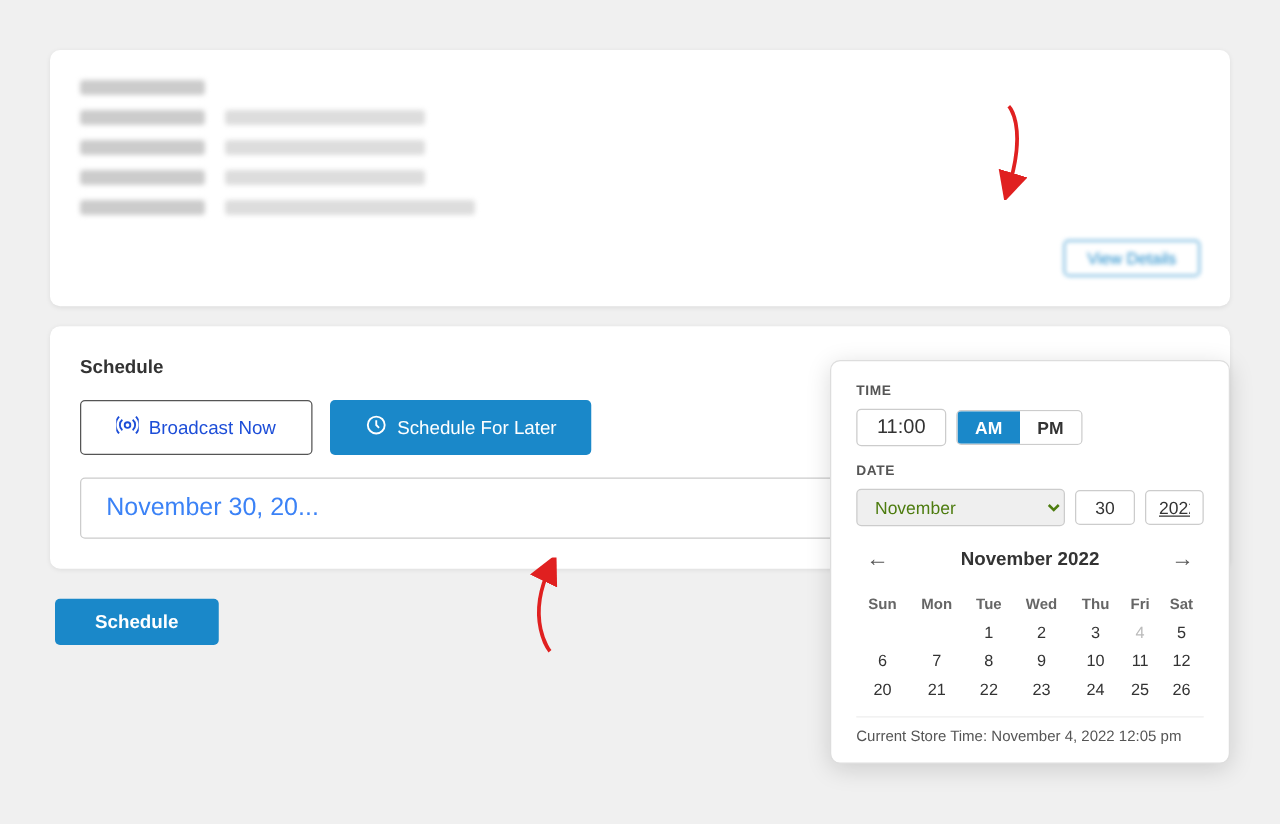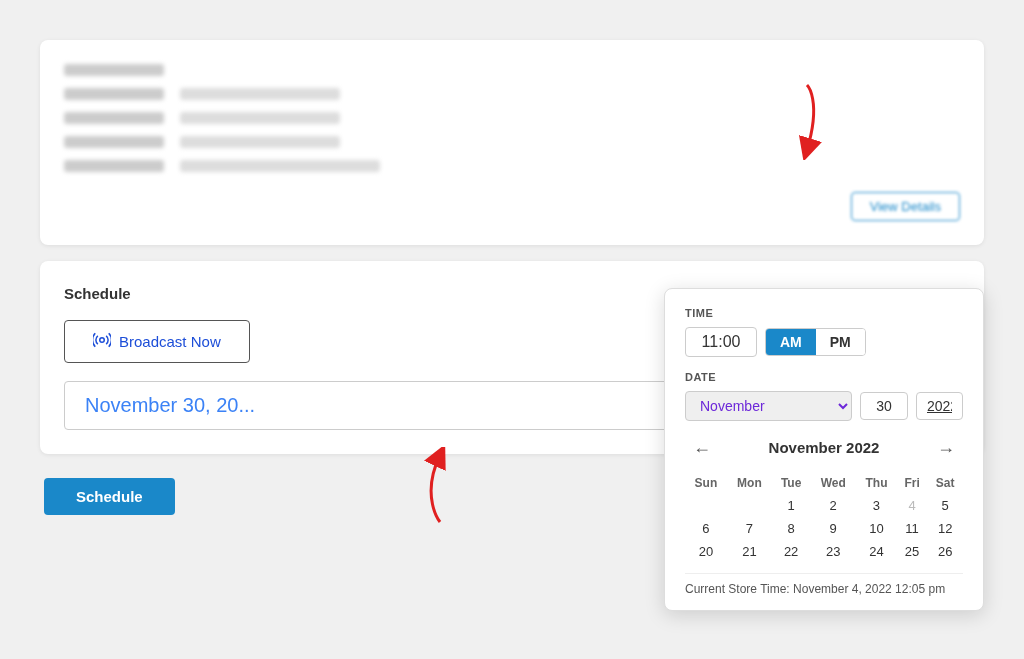--- a/index.html
+++ b/index.html
@@ -211,21 +211,21 @@
     .date-row {
       display: flex;
       align-items: center;
       gap: 8px;
     }
     .month-select {
       border: 1.5px solid #ccc;
       border-radius: 4px;
       padding: 5px 10px;
       font-size: 14px;
-      color: #6d28d9;
+      color: #4d7c0f;
       flex: 1;
       cursor: pointer;
       appearance: auto;
     }
     .day-input-box {
       border: 1.5px solid #ccc;
       border-radius: 4px;
       padding: 5px 10px;
       font-size: 14px;
       color: #333;
@@ -343,20 +343,29 @@
     <div class="schedule-buttons">
       <button class="btn-broadcast-now">
         <span>
           <svg width="18" height="18" viewBox="0 0 24 24" fill="none" stroke="currentColor" stroke-width="2">
             <circle cx="12" cy="12" r="3"></circle>
             <path d="M6.5 6.5a7 7 0 0 0 0 11M17.5 6.5a7 7 0 0 1 0 11"></path>
             <path d="M3 3a13 13 0 0 0 0 18M21 3a13 13 0 0 1 0 18"></path>
           </svg>
         </span>
         <span>Broadcast Now</span>
+      </button>
+      <button class="btn-schedule-later">
+        <span>
+          <svg width="18" height="18" viewBox="0 0 24 24" fill="none" stroke="currentColor" stroke-width="2">
+            <circle cx="12" cy="12" r="9"></circle>
+            <path d="M12 7v5l3 3"></path>
+          </svg>
+        </span>
+        <span>Schedule For Later</span>
       </button>
     </div>
     <div class="pick-date-row">
       <div class="pick-date-value">November 30, 20...</div>
     </div>
   </div>
 
   <div class="bottom-bar">
     <button class="btn-schedule">Schedule</button>
   </div>

